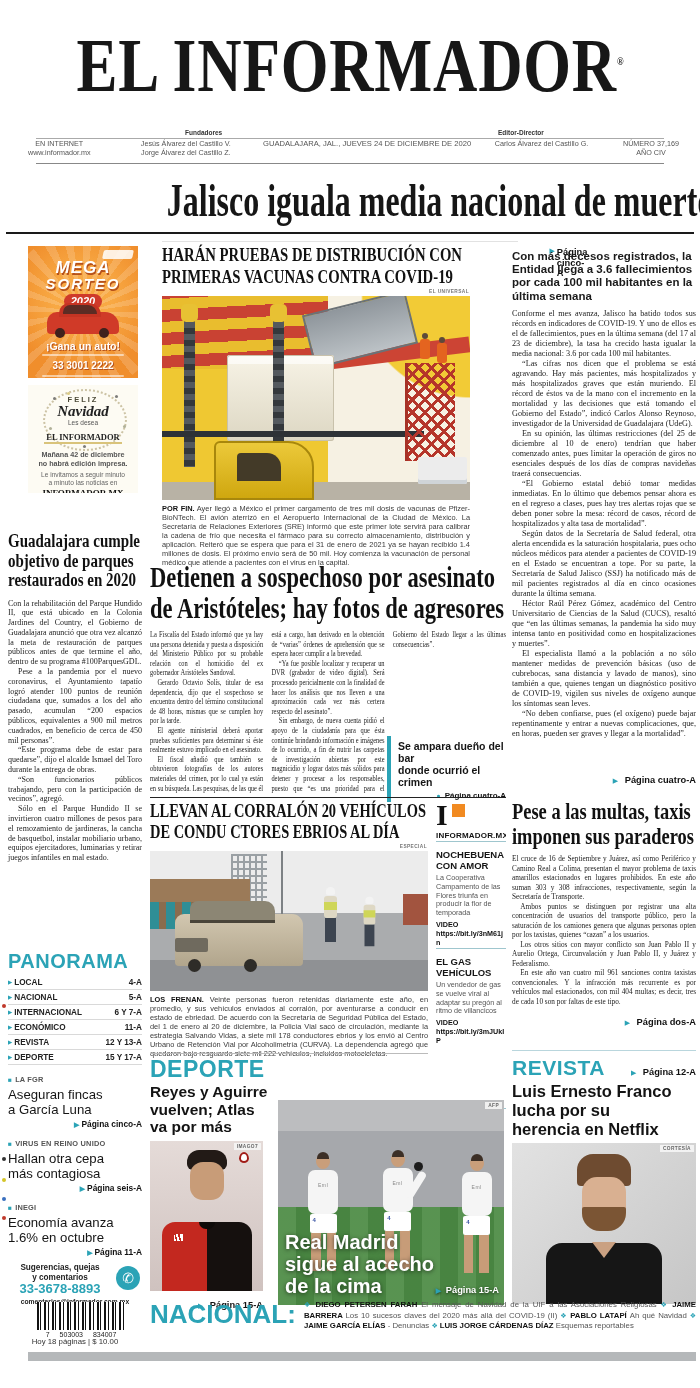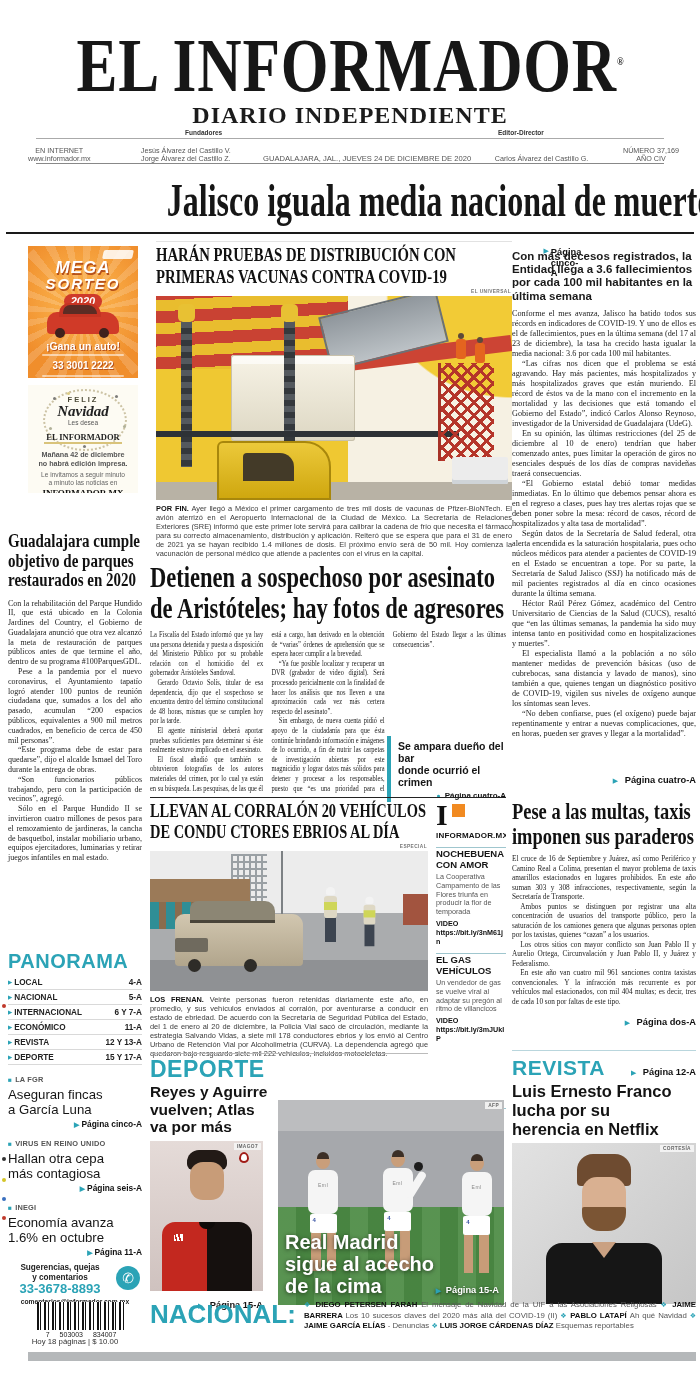--- a/index.html
+++ b/index.html
@@ -13,21 +13,21 @@
   
   #masthead{left:0;top:0;width:700px;height:168px;text-align:center;}
   #mast-title{font-family:"Liberation Serif",serif;font-weight:bold;font-size:76px;line-height:70px;color:#171717;letter-spacing:1px;margin-top:26px;}
   #mast-title sup{font-size:11px;}
   #mast-sub{font-family:"Liberation Serif",serif;font-weight:bold;font-size:24px;line-height:26px;color:#1c1c1c;letter-spacing:1px;margin-top:2px;}
   .mast-label{position:absolute;font-size:6.5px;font-weight:bold;color:#333;top:129px;}
   #label-founders{left:185px;}
   #label-editor{left:498px;}
   #mast-rule-1{left:36px;top:138px;width:628px;height:0;border-top:1px solid #aaa;}
   #mast-rule-2{left:36px;top:163px;width:628px;height:0;border-top:1px solid #888;}
-  #info-row{left:8px;top:140px;width:684px;height:24px;display:flex;align-items:flex-end;}
+  #info-row{left:8px;top:140px;width:684px;height:24px;display:flex;align-items:flex-start;}
   .info-cell{font-size:7.2px;line-height:8.6px;color:#555;text-align:center;white-space:pre-line;}
   .ic-internet{width:15%;}.ic-founders{width:22%;}.ic-dateline{width:31%;font-size:7.6px;}.ic-editor{width:20%;}.ic-number{width:12%;}
 
   
   #jumbo{left:5px;top:172px;width:690px;height:58px;text-align:center;}
   #jumbo-text{font-family:"Liberation Serif",serif;font-weight:bold;font-size:47px;line-height:56px;color:#161616;}
   #jumbo-rule{left:6px;top:232px;width:688px;height:0;border-top:2px solid #1a1a1a;}
 
   
   .news-h{font-family:"Liberation Serif",serif;font-weight:bold;color:#111;}
@@ -95,21 +95,21 @@
 
   #barcode{left:28px;top:1302px;width:106px;text-align:center;}
   .bars{height:28px;margin:0 auto;width:88px;
     background:repeating-linear-gradient(90deg,#111 0 2px,#fff 2px 3px,#111 3px 4px,#fff 4px 7px,#111 7px 9px,#fff 9px 11px,#111 11px 12px,#fff 12px 15px);}
   .bc-digits{display:flex;justify-content:center;gap:10px;font-size:7px;color:#222;margin-top:1px;}
   #footer-note{left:8px;top:1337px;width:134px;text-align:center;font-size:7.8px;color:#333;}
 
   .reg-dot{position:absolute;left:2px;width:4px;height:4px;border-radius:50%;}
 
   
-  #vaccine{left:156px;top:244px;width:356px;}
+  #vaccine{left:162px;top:244px;width:308px;}
   #vaccine-topline{position:absolute;left:0;top:-3px;width:356px;border-top:1px solid #e2e2e2;}
   .vax-row{display:flex;justify-content:space-between;align-items:flex-start;}
   #vaccine h2{font-size:19px;line-height:21.5px;margin:0;}
   .pref-stack{display:flex;margin-top:3px;}
   .pref-stack .txt{font-weight:bold;font-size:9.3px;line-height:10.5px;color:#111;white-space:pre-line;}
   .photo{position:relative;overflow:hidden;}
   #vaccine-photo{height:204px;background:#efc832;}
   .vp-stripes{position:absolute;left:0;top:0;width:62%;height:36%;background:repeating-linear-gradient(-3deg,#e9bd2e 0 11px,#c94233 11px 23px);}
   .vp-fuselage{position:absolute;right:0;top:0;width:46%;height:100%;background:radial-gradient(130% 85% at 100% 0,#f2cb36 58%,#f6f1e3 59%);}
   .vp-redband{position:absolute;right:0;top:24%;width:46%;height:8%;background:#cc4434;transform:rotate(-7deg);}
@@ -164,21 +164,21 @@
   .cp-officer .vest{width:13px;height:8px;background:#cdd645;margin:-16px auto 8px;opacity:.85;}
   .cp-officer .pants{width:11px;height:24px;background:#3c4450;margin:0 auto;}
   .o1{left:62%;top:26%;}.o2{left:76%;top:31%;transform:scale(.9);}
   #corralon .caption{margin-top:4px;}
 
   
   #imx{left:436px;top:800px;width:70px;height:308px;border-bottom:1.5px solid #9fc6ce;overflow:hidden;}
   .imx-logo{font-family:"Liberation Serif",serif;font-weight:bold;font-size:30px;line-height:30px;color:#111;position:relative;display:inline-block;padding-right:17px;}
   .imx-logo::after{content:"";position:absolute;right:0;top:4px;width:13px;height:13px;background:#f18a21;}
   .imx-brand{font-weight:bold;font-size:8px;letter-spacing:.2px;color:#111;margin-top:1px;}
-  .imx-item{border-top:1.5px solid #9fc6ce;margin-top:7px;}
+  .imx-item{border-top:1.5px solid #9fc6ce;margin-top:1px;padding-top:7px;}
   .imx-item h4{font-weight:bold;font-size:9.5px;line-height:11px;color:#151515;margin:0 0 3px;white-space:pre-line;}
   .imx-item p{font-size:7.2px;line-height:8.8px;color:#555;margin:0 0 2px;}
   .imx-media{font-weight:bold;font-size:7.2px;color:#111;}
   .imx-link{font-weight:bold;font-size:7.2px;color:#111;word-break:break-all;}
 
   
   #covid{left:512px;top:250px;width:184px;}
   #covid-standfirst{font-weight:bold;font-size:11.5px;line-height:13.2px;color:#1a1a1a;}
   #covid-body{margin-top:6px;height:452px;overflow:hidden;}
   #covid .pageline{margin-top:8px;}
@@ -242,23 +242,20 @@
   #graybar{left:28px;top:1352px;width:668px;height:9px;background:#b5b8ba;}
 </style>
 </head>
 <body>
 
 <div id="page">
 
   <div id="masthead" class="abs">
     <div>
       <span id="mast-title" class="fit-c" data-fit="548" style="width: max-content; transform: scaleX(0.8073);"><span>EL INFORMADOR</span><sup>®</sup></span>
-    </div>
-    <div>
-      <span id="mast-sub" class="fit-c" data-fit="322" style="width: max-content;">DIARIO INDEPENDIENTE</span>
     </div>
   </div>
   <span id="label-founders" class="mast-label abs">Fundadores</span>
   <span id="label-editor" class="mast-label abs">Editor-Director</span>
   <div id="mast-rule-1" class="abs"></div>
   <div id="info-row" class="abs">
     <div class="info-cell ic-internet pre"><span>EN INTERNET</span>
 <span>www.informador.mx</span></div>
     <div class="info-cell ic-founders pre">Jesús Álvarez del Castillo V.
 Jorge Álvarez del Castillo Z.</div>

